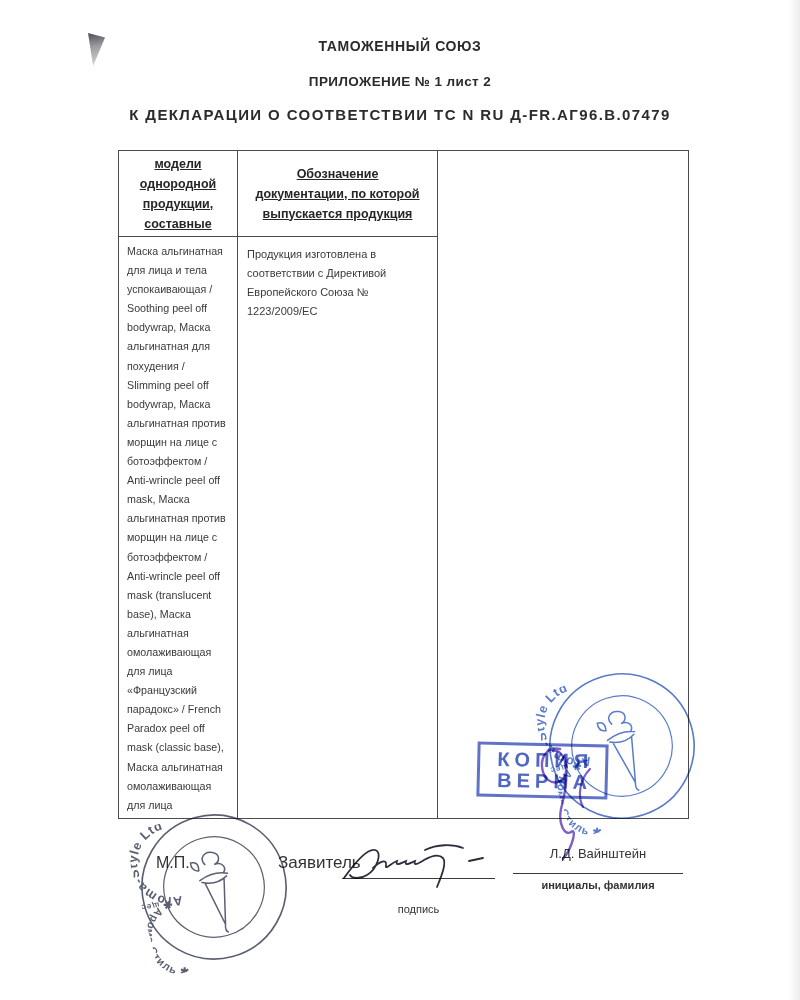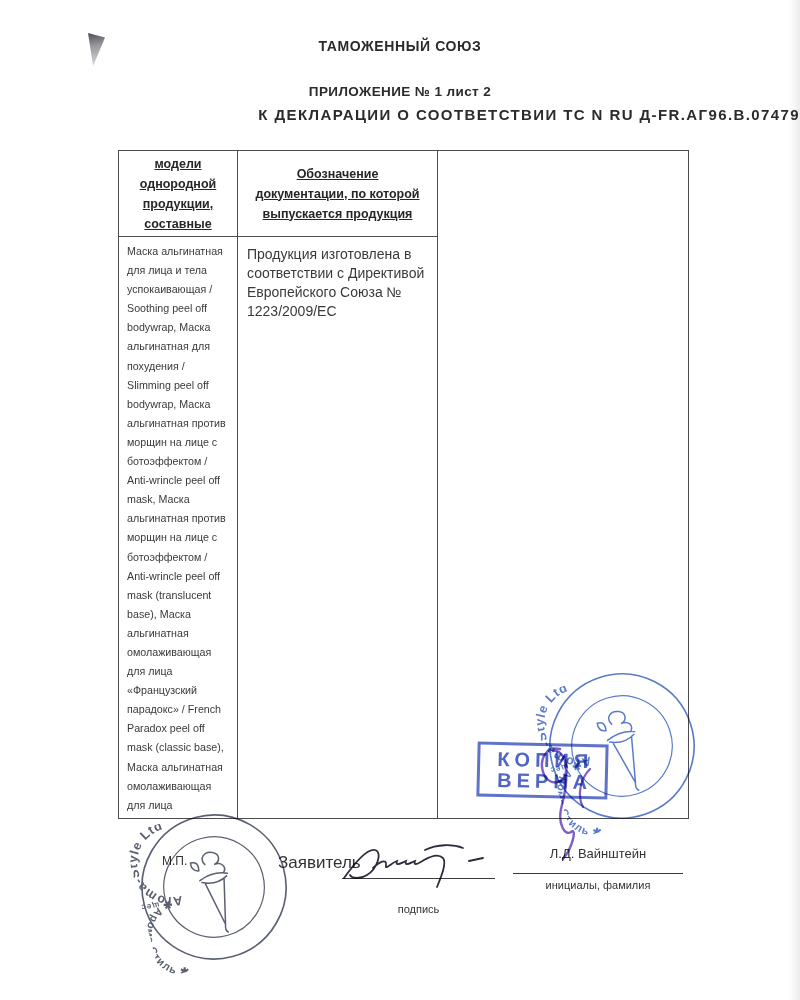--- a/index.html
+++ b/index.html
@@ -10,48 +10,48 @@
     font-family:"Liberation Sans", sans-serif; color:#2f2f2f;
   }
   
   .fold {
     position:absolute; left:88px; top:33px; width:17px; height:33px;
     background:linear-gradient(170deg,#4e4e52 0%,#9a9aa0 40%,#dcdcdf 100%);
     clip-path:polygon(0 0, 100% 14%, 30% 100%);
   }
   .title { position:absolute; left:0; width:800px; text-align:center; font-weight:bold; color:#2b2b2b; }
   .t1 { top:38px;  font-size:14px; letter-spacing:.6px;text-align:center; }
-  .t2 { top:84px;  font-size:13.5px; letter-spacing:.4px; }
-  .t3 { top:106px; font-size:15px;  letter-spacing:1.4px;text-align:right; }
+  .t2 { top:74px;  font-size:13.5px; letter-spacing:.4px; }
+  .t3 { top:106px; font-size:15px;  letter-spacing:1.4px; }
 
   
   .doc-table {
     position:absolute; left:118px; top:150px; width:571px; height:669px;
     border:1.3px solid #4c4c4c; box-sizing:border-box;
     display:grid; grid-template-columns:119px 200px 1fr; grid-template-rows:86px 1fr;
   }
   .cell { box-sizing:border-box; border-right:1.3px solid #4c4c4c; overflow:hidden; }
   .cell:nth-child(3n) { border-right:none; }
   .hcell { border-bottom:1.3px solid #4c4c4c; display:flex; align-items:center; justify-content:center;
            text-align:center; font-weight:bold; font-size:12.5px; line-height:1.6; color:#262626;text-decoration:underline; }
   .hcell.h2 { padding:0 16px; }
   .hcell.h3 { padding:0 12px;text-align:center; }
   .bcell1 { font-size:12px; padding:246px 4px 0 10px; color:#333; }
   .bcell2 { font-size:10.7px; line-height:19.1px; padding:5px 8px 4px 8px; color:#3a3a3a; }
-  .bcell3 { font-size:14px; line-height:19px; padding:8px 12px 0 9px; color:#3a3a3a; }
+  .bcell3 { font-size:11px; line-height:19px; padding:8px 12px 0 9px; color:#3a3a3a; }
 
   
   .ftext { position:absolute; color:#333; }
-  .mp        { left:162px; top:854px; font-size:12px; }
+  .mp        { left:156px; top:854px; font-size:16px; }
   .applicant { left:278px; top:853px; font-size:17px; }
   .sig-line  { position:absolute; left:342px; top:878px; width:153px; height:1.3px; background:#3a3a3a; }
   .sig-cap   { left:342px; top:883px; width:153px; text-align:center; font-size:11px;margin-top:20px; }
   .name      { left:513px; top:846px; width:170px; text-align:center; font-size:13px; }
   .name-line { position:absolute; left:513px; top:873px; width:170px; height:1.3px; background:#3a3a3a; }
-  .name-cap  { left:513px; top:879px; width:170px; text-align:center; font-size:11px; }
+  .name-cap  { left:513px; top:879px; width:170px; text-align:center; font-size:11px;font-weight:bold; }
 
   
   .copy-stamp {
     position:absolute; left:477px; top:743px; width:125px; height:49px;
     border:3px solid rgba(57,80,187,.8); color:rgba(57,80,187,.88);
     display:flex; flex-direction:column; align-items:center; justify-content:center;
     font-size:20px; font-weight:bold; letter-spacing:5px; line-height:21px;
     transform:rotate(1.4deg); mix-blend-mode:multiply;
   }
   .copy-stamp span { display:block; padding-left:5px; }

